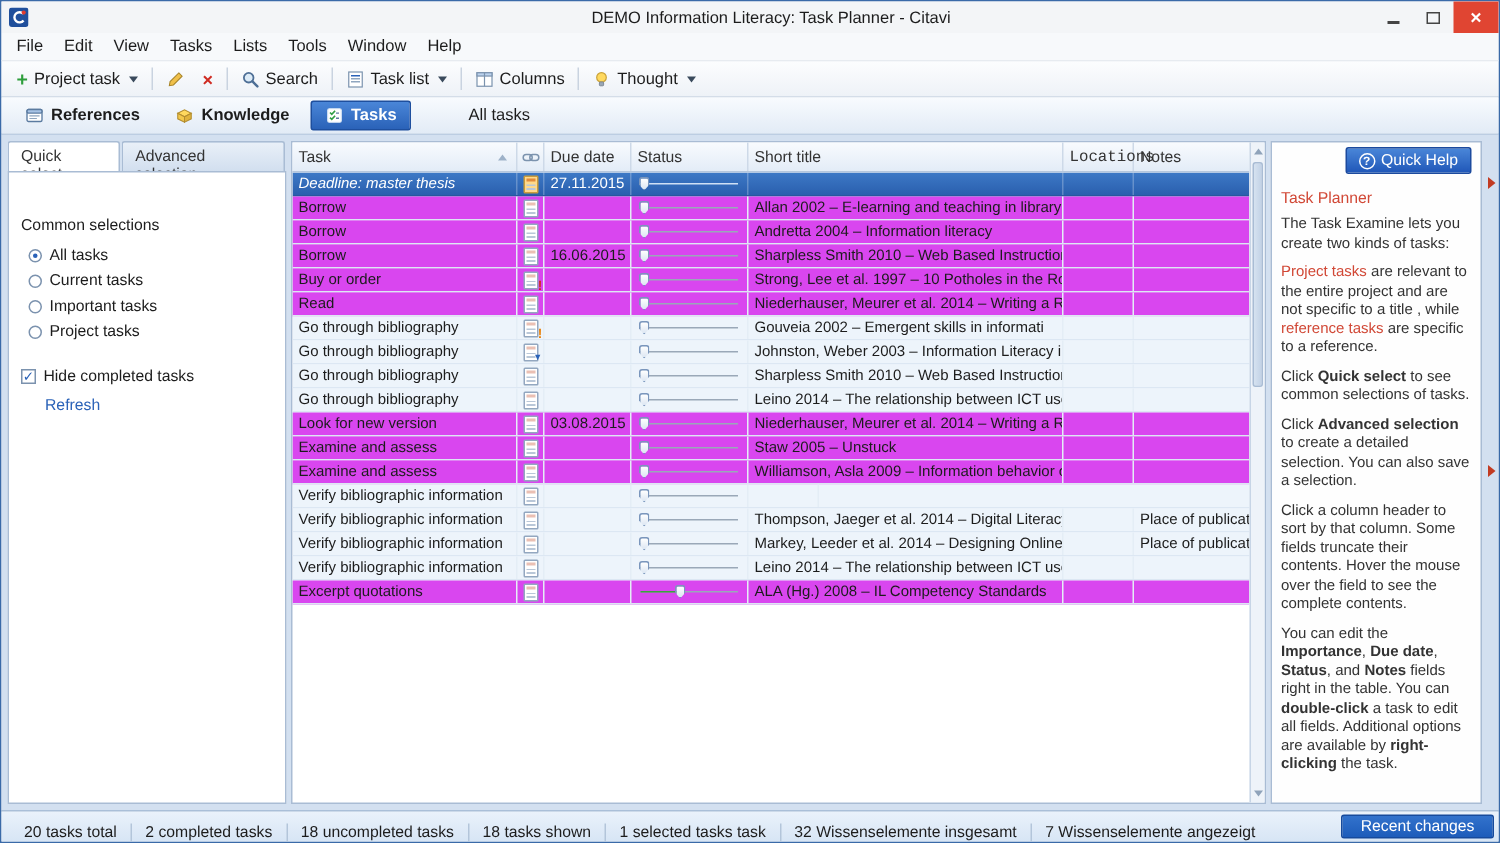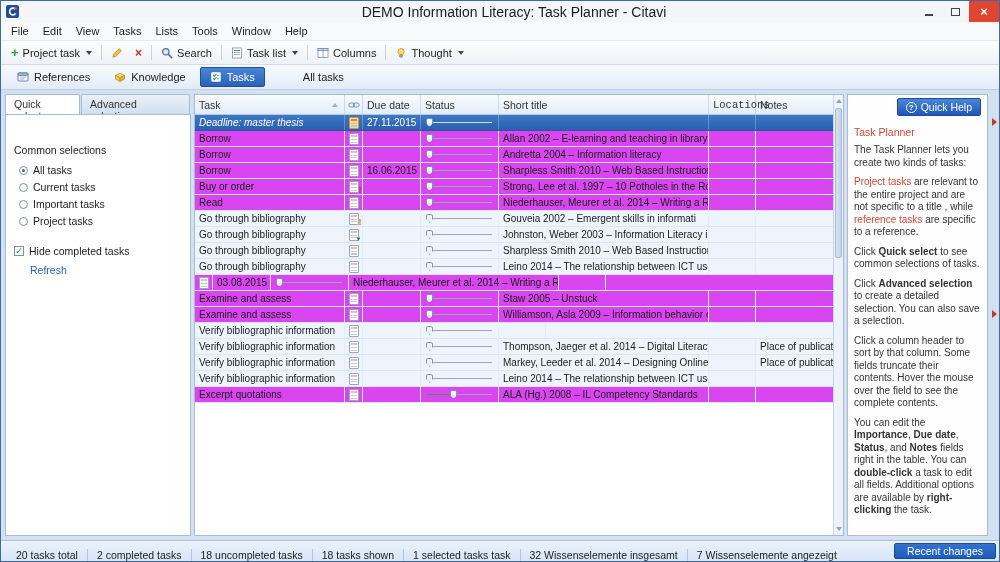--- a/index.html
+++ b/index.html
@@ -1,42 +1,42 @@
 <!DOCTYPE html>
 <html><head>
 <meta charset="utf-8">
 <style>
   * { box-sizing: border-box; margin: 0; padding: 0; }
   body { width:1000px; height:562px; overflow:hidden; font-family:"Liberation Sans",sans-serif; background:#6b7b8d; }
   .window { width:1000px; height:562px; border:1px solid #3a6aa8; background:#f2f5f9; display:flex; flex-direction:column; }
 
   
   .titlebar { height:21px; background:#f3f5f7; display:flex; align-items:center; padding-left:5px; position:relative; flex:0 0 auto; }
-  .win-title { position:absolute; left:0; right:0; text-align:center; font-size:14px; color:#1c1c1c; pointer-events:none;margin-left:28px; }
+  .win-title { position:absolute; left:0; right:0; text-align:center; font-size:11px; color:#1c1c1c; pointer-events:none;margin-left:28px; }
   .win-btns { margin-left:auto; display:flex; height:100%; }
   .wbtn { width:27px; height:100%; display:flex; align-items:center; justify-content:center; }
   .glyph-min { width:8px; height:2px; background:#444; margin-top:6px; }
   .glyph-max { width:9px; height:8px; border:1px solid #444; }
   .wbtn.close { background:#e04532; width:30px; color:#fff; font-size:13px; font-weight:bold; }
 
   
   .menubar { height:19px; background:#f7f9fb; display:flex; align-items:center; padding-left:3px; font-size:11px; color:#1c1c1c; border-bottom:1px solid #e7ebf0; flex:0 0 auto; }
   .menu-item { padding:2px 7px; }
 
   
   .toolbar { height:24px; background:linear-gradient(#fcfdfe,#eef2f7); border-bottom:1px solid #d4dde8; display:flex; align-items:center; padding-left:4px; font-size:11px; color:#1c1c1c; flex:0 0 auto; }
   .tbtn { display:flex; align-items:center; gap:4px; padding:2px 6px; border-radius:2px; }
   .tsep { width:1px; height:15px; background:#c9d3e0; margin:0 3px; }
   .ic.plus { color:#2e9e3c; font-weight:bold; font-size:13px; line-height:10px; }
   .ic.xred { color:#cf2b22; font-weight:bold; font-size:12px; line-height:10px; }
   .caret { width:0; height:0; border-left:3px solid transparent; border-right:3px solid transparent; border-top:4px solid #3a4a5c; margin-left:2px; }
 
   
   .tabbar { height:25px; background:linear-gradient(#f8fbfe,#e2ebf6); border-bottom:1px solid #bccde2; display:flex; align-items:center; padding-left:6px; gap:4px; font-size:11px; flex:0 0 auto; }
-  .vtab { display:flex; align-items:center; gap:5px; padding:3px 9px; border-radius:2px; color:#1c1c1c; border:1px solid transparent; }
+  .vtab { display:flex; align-items:center; gap:5px; padding:3px 9px; border-radius:2px; color:#1c1c1c; border:1px solid transparent;font-weight:bold; }
   .vtab.active { background:linear-gradient(#4a86d8,#2a62b8); color:#fff; border-color:#1e4f9e; }
   .view-label { margin-left:34px; color:#1c1c1c; }
 
   
   .content { flex:1; background:#d3e0f0; display:flex; gap:3px; padding:4px; position:relative; min-height:0; }
 
   
   .left-panel { width:186px; display:flex; flex-direction:column; flex:0 0 auto; }
   .lp-tabs { display:flex; height:20px; flex:0 0 auto; }
   .lp-tab { font-size:10.5px; padding:3px 8px 0; background:linear-gradient(#e9f0f8,#d2dfef); border:1px solid #a9bcd4; border-bottom:none; color:#333; border-radius:2px 2px 0 0; margin-right:1px; }
@@ -442,20 +442,21 @@
                 <span class="slider">
                   <span class="track"></span>
                   <span class="thumb" style="left: calc(3% - 3px);"></span>
                 </span>
               </div>
               <div class="c c-title">Leino 2014 – The relationship between ICT use</div>
               <div class="c c-loc"></div>
               <div class="c c-notes"></div>
             </div>
             <div class="trow">
+              <div class="c c-task">Look for new version</div>
               <div class="c c-ico">
                 <span class="ticon"></span>
               </div>
               <div class="c c-due">03.08.2015</div>
               <div class="c c-status">
                 <span class="slider">
                   <span class="track"></span>
                   <span class="thumb" style="left: calc(3% - 3px);"></span>
                 </span>
               </div>
@@ -589,21 +590,21 @@
     </div>
 
     <div class="help-panel">
       <div class="qh-btn">
         <span class="qh-icon">?</span>
         <span>Quick Help</span>
       </div>
       <div class="help-body">
         <div class="help-title">Task Planner</div>
         <div>
-            <p><span>The Task Planner lets you create two kinds of tasks:</span></p>
+            <p><span>The Task Examine lets you create two kinds of tasks:</span></p>
             <p><span class="hl-red">Project tasks</span><span> are relevant to the entire project and are not specific to a title , while </span><span class="hl-red">reference tasks</span><span> are specific to a reference.</span></p>
             <p><span>Click </span><span class="hl-b">Quick select</span><span> to see common selections of tasks.</span></p>
             <p><span>Click </span><span class="hl-b">Advanced selection</span><span> to create a detailed selection. You can also save a selection.</span></p>
             <p><span>Click a column header to sort by that column. Some fields truncate their contents. Hover the mouse over the field to see the complete contents.</span></p>
             <p><span>You can edit the </span><span class="hl-b">Importance</span><span>, </span><span class="hl-b">Due date</span><span>, </span><span class="hl-b">Status</span><span>, and </span><span class="hl-b">Notes</span><span> fields right in the table. You can </span><span class="hl-b">double-click</span><span> a task to edit all fields. Additional options are available by </span><span class="hl-b">right-clicking</span><span> the task.</span></p>
           </div>
       </div>
     </div>
 
     <div class="edge-col">

